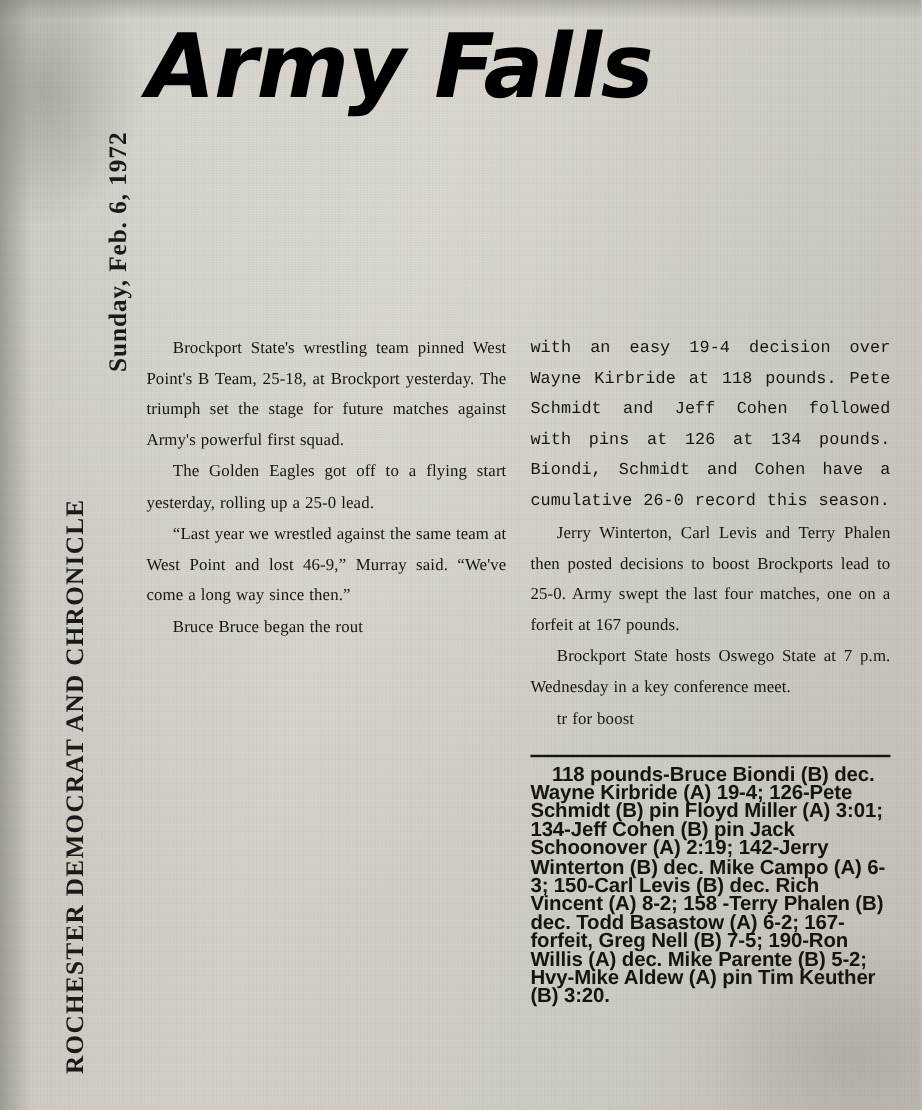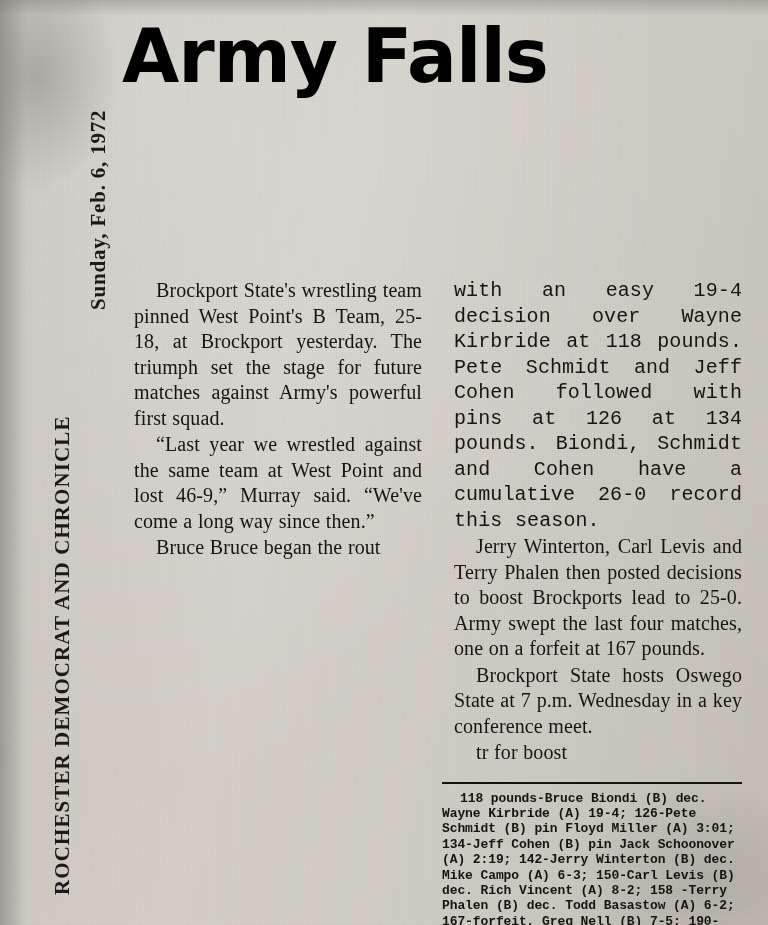--- a/index.html
+++ b/index.html
@@ -80,60 +80,61 @@
 
   
   .headline {
     position: absolute;
     left: 122px;
     top: 14px;
     width: 640px;
     color: #000;
     font-family: "DejaVu Sans", sans-serif;
     font-weight: bold;
+    font-style: italic;
     font-size: 74px;
     line-height: 84px;
     letter-spacing: -1px;
   }
   .headline .l2 { display: block; }
 
   
   .columns {
     position: absolute;
     left: 122px;
     top: 278px;
     width: 638px;
     display: flex;
     gap: 20px;
   }
   .col {
     width: 300px;
   }
   .col p {
-    margin: 0 0 1px 12px;
+    margin: 0 0 1px 0;
     font-family: "Liberation Serif", serif;
-    font-size: 20px;
+    font-size: 14px;
     line-height: 25.5px;
     color: #17150f;
     text-align: justify;
     text-indent: 22px;
     letter-spacing: 0.1px;
     word-spacing: 0.5px;
   }
   .col p.noindent { text-indent: 0; font-family: Liberation Mono, monospace; }
 
   
   .agate {
     margin-top: 16px;
     border-top: 2px solid #15130e;
     padding-top: 7px;
   }
   .agate p {
-    font-family: Liberation Mono, monospace;
-    font-size: 13px;
+    font-family: Liberation Sans, sans-serif;
+    font-size: 17px;
     line-height: 15.4px;
     text-align: left;
     text-indent: 0;
     font-weight: bold;
     color: #16140f;
     letter-spacing: -0.1px;
     word-spacing: 0px;
     margin: 0;
   }
   .agate p.first { text-indent: 18px; }
@@ -166,20 +167,21 @@
     <div class="vert-text vert-paper">ROCHESTER DEMOCRAT AND CHRONICLE</div>
   </div>
 
   <div class="headline">
     <span class="l1">Army Falls</span>
   </div>
 
   <div class="columns">
     <div class="col">
       <p>Brockport State's wrestling team pinned West Point's B Team, 25-18, at Brockport yesterday. The triumph set the stage for future matches against Army's powerful first squad.</p>
+      <p>The Golden Eagles got off to a flying start yesterday, rolling up a 25-0 lead.</p>
       <p>“Last year we wrestled against the same team at West Point and lost 46-9,” Murray said. “We've come a long way since then.”</p>
       <p>Bruce Bruce began the rout</p>
     </div>
     <div class="col">
       <p class="noindent">with an easy 19-4 decision over Wayne Kirbride at 118 pounds. Pete Schmidt and Jeff Cohen followed with pins at 126 at 134 pounds. Biondi, Schmidt and Cohen have a cumulative 26-0 record this season.</p>
       <p>Jerry Winterton, Carl Levis and Terry Phalen then posted decisions to boost Brockports lead to 25-0. Army swept the last four matches, one on a forfeit at 167 pounds.</p>
       <p>Brockport State hosts Oswego State at 7 p.m. Wednesday in a key conference meet.</p>
       <p>tr for boost</p>
       <div class="agate">
         <p class="first">118 pounds-Bruce Biondi (B) dec. Wayne Kirbride (A) 19-4; 126-Pete Schmidt (B) pin Floyd Miller (A) 3:01; 134-Jeff Cohen (B) pin Jack Schoonover (A) 2:19; 142-Jerry Winterton (B) dec. Mike Campo (A) 6-3; 150-Carl Levis (B) dec. Rich Vincent (A) 8-2; 158 -Terry Phalen (B) dec. Todd Basastow (A) 6-2; 167-forfeit, Greg Nell (B) 7-5; 190-Ron Willis (A) dec. Mike Parente (B) 5-2; Hvy-Mike Aldew (A) pin Tim Keuther (B) 3:20.</p>

